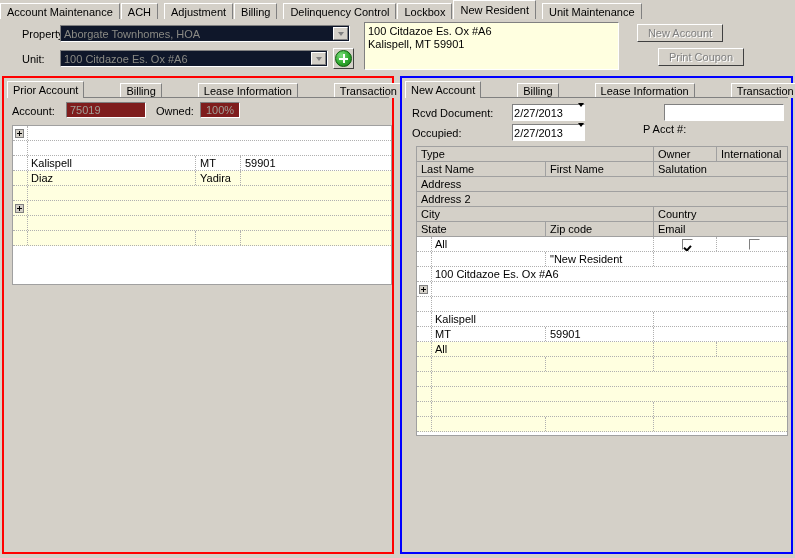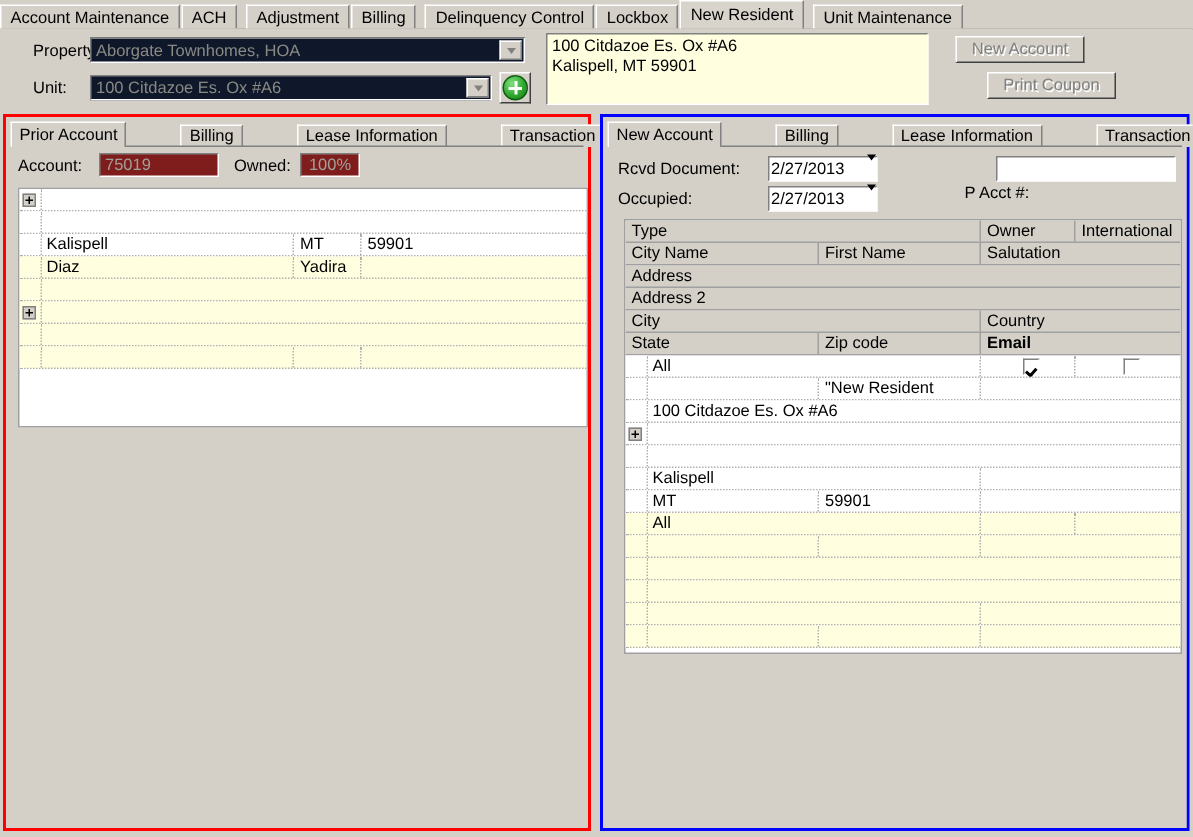--- a/index.html
+++ b/index.html
@@ -363,38 +363,38 @@
     <span class="lbl" style="left:205px;top:45px;margin-left:36px;">P Acct #:</span>
     <div class="field white" style="left:262px;top:26px;width:120px;height:17px;"></div>
 
     <div class="grid" style="left:14px;top:68px;width:372px;height:290px;" id="right-grid">
         <div class="grow hdr">
           <div class="gcell hdrc" style="width: 237px; flex: 0 0 237px;">Type</div>
           <div class="gcell hdrc" style="width: 63px; flex: 0 0 63px;">Owner</div>
           <div class="gcell hdrc nob" style="width: 70px; flex: 0 0 70px;">International</div>
         </div>
         <div class="grow hdr">
-          <div class="gcell hdrc" style="width: 129px; flex: 0 0 129px;">City Name</div>
+          <div class="gcell hdrc" style="width: 129px; flex: 0 0 129px;">Last Name</div>
           <div class="gcell hdrc" style="width: 108px; flex: 0 0 108px;">First Name</div>
           <div class="gcell hdrc nob" style="width: 133px; flex: 0 0 133px;">Salutation</div>
         </div>
         <div class="grow hdr">
           <div class="gcell hdrc nob" style="width: 370px; flex: 0 0 370px;">Address</div>
         </div>
         <div class="grow hdr">
           <div class="gcell hdrc nob" style="width: 370px; flex: 0 0 370px;">Address 2</div>
         </div>
         <div class="grow hdr">
           <div class="gcell hdrc" style="width: 237px; flex: 0 0 237px;">City</div>
           <div class="gcell hdrc nob" style="width: 133px; flex: 0 0 133px;">Country</div>
         </div>
         <div class="grow hdr">
           <div class="gcell hdrc" style="width: 129px; flex: 0 0 129px;">State</div>
           <div class="gcell hdrc" style="width: 108px; flex: 0 0 108px;">Zip code</div>
-          <div class="gcell hdrc nob" style="width: 133px; flex: 0 0 133px; font-weight: bold;">Email</div>
+          <div class="gcell hdrc nob" style="width: 133px; flex: 0 0 133px;">Email</div>
         </div>
         <div class="grow wht">
           <div class="gutter"></div>
           <div style="width: 14px; flex: 0 0 14px;"></div>
           <div class="gcell" style="width: 223px; flex: 0 0 223px;">All</div>
           <div class="gcell cellctr" style="width: 63px; flex: 0 0 63px;">
             <span class="cbx on"></span>
           </div>
           <div class="gcell nob cellctr" style="width: 70px; flex: 0 0 70px;">
             <span class="cbx"></span>

